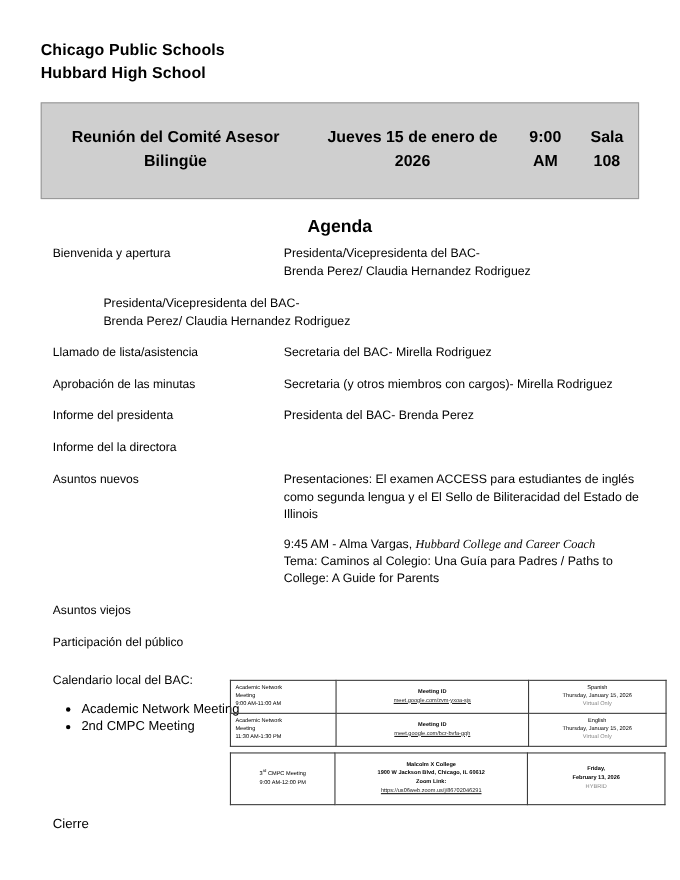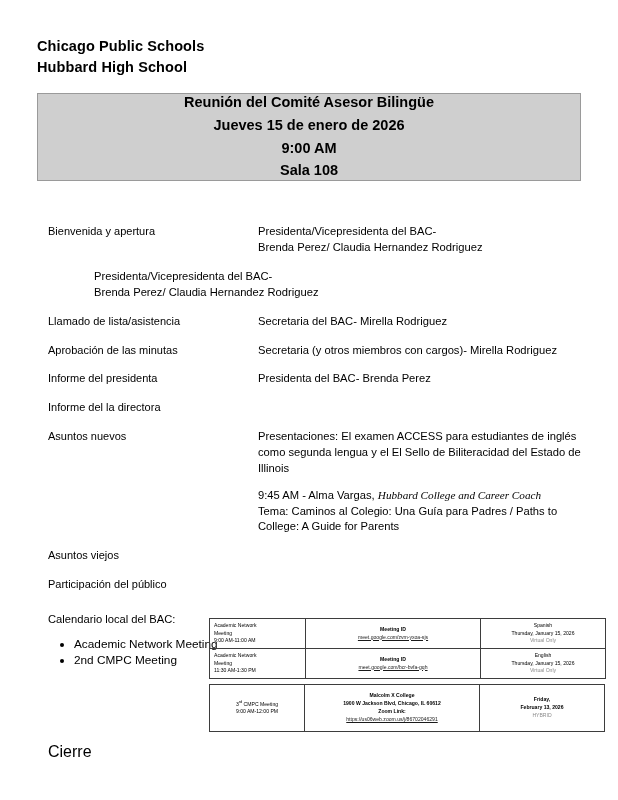--- a/index.html
+++ b/index.html
@@ -40,21 +40,21 @@
   .banner {
     position: absolute;
     left: 37px;
     top: 93px;
     width: 544px;
     height: 88px;
     background: #cfcfcf;
     border: 1px solid #9a9a9a;
     box-sizing: border-box;
     display: flex;
-    flex-direction: column;
+    flex-direction: row;
     align-items: center;
     justify-content: center;
     gap: 1px;
   }
   .banner div {
     font-size: 14.5px;
     font-weight: bold;
     line-height: 1.5;
     text-align: center;
   }
@@ -175,41 +175,42 @@
     padding: 3px 3px;
     height: 40px;
   }
   .sup { font-size: 3.8px; vertical-align: super; }
 
   
   .cierre {
     position: absolute;
     left: 48px;
     top: 741px;
-    font-size: 16px;
+    font-size: 12px;
     line-height: 1.42;
   }
 </style>
 </head>
 <body>
 
 <div class="page">
 
   <div class="school-header">
     <div>Chicago Public Schools</div>
     <div>Hubbard High School</div>
   </div>
 
   <div class="banner">
     <div>Reunión del Comité Asesor Bilingüe</div>
     <div>Jueves 15 de enero de 2026</div>
     <div>9:00 AM</div>
     <div>Sala 108</div>
   </div>
 
+  <div class="agenda-title">Agenda</div>
 
   <div class="agenda">
 
     <div class="arow">
       <div class="alabel">Bienvenida y apertura</div>
       <div class="aval">
         <span class="line">Presidenta/Vicepresidenta del BAC-</span>
         <span class="line">Brenda Perez/ Claudia Hernandez Rodriguez</span>
       </div>
     </div>

